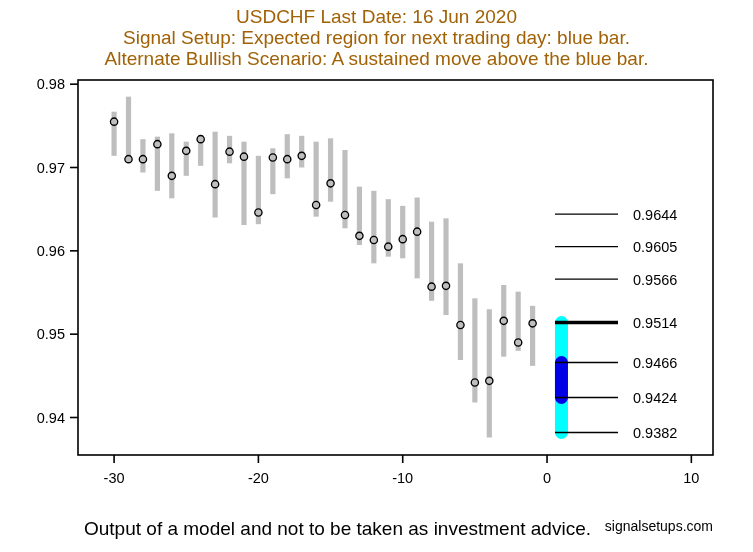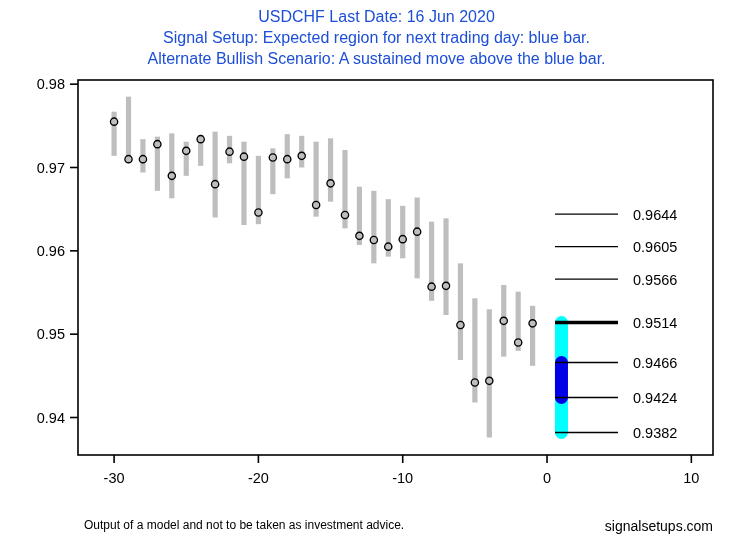--- a/index.html
+++ b/index.html
@@ -16,22 +16,22 @@
     overflow: hidden;
   }
   .title-block {
     position: absolute;
     left: 0;
     top: 6px;
     width: 753px;
     text-align: center;
   }
   .title-line {
-    font-size: 16px;
-    color: #1d4ed8;
+    font-size: 19px;
+    color: #a16207;
     line-height: 21px;
     white-space: nowrap;
   }
   #chart-svg {
     position: absolute;
     left: 0;
     top: 0;
   }
   .axis-label {
     font-size: 14.5px;
@@ -47,21 +47,21 @@
     position: absolute;
     bottom: 14px;
     left: 0;
     width: 753px;
     height: 20px;
   }
   .footer-note {
     position: absolute;
     left: 84px;
     top: 0;
-    font-size: 12px;
+    font-size: 19px;
     color: #000000;
     white-space: nowrap;
   }
   .footer-brand {
     position: absolute;
     right: 40px;
     top: 0;
     font-size: 14px;
     color: #000000;
     white-space: nowrap;

